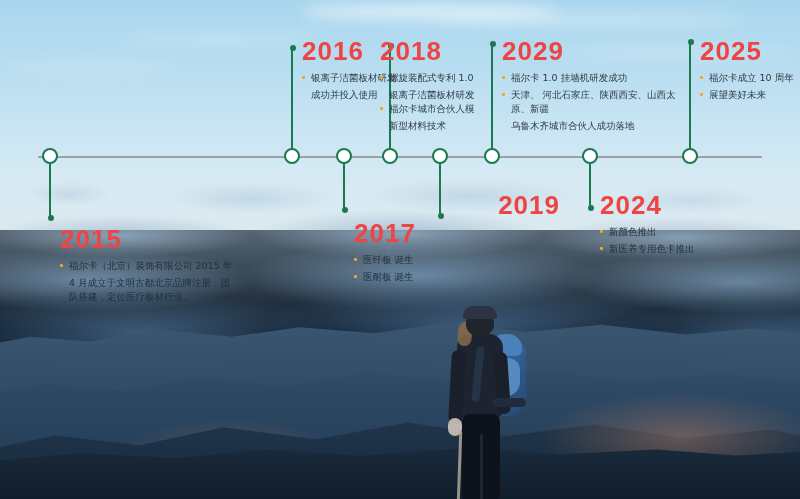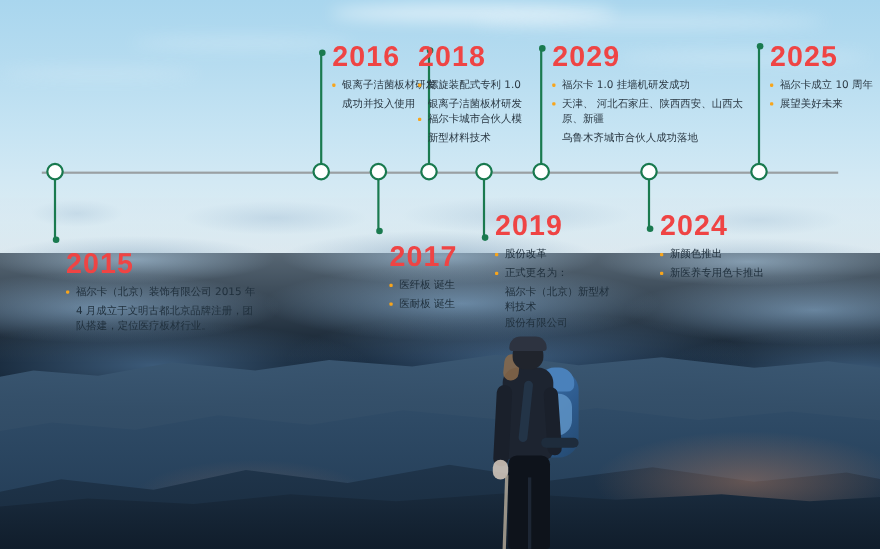--- a/index.html
+++ b/index.html
@@ -232,28 +232,22 @@
       </div>
       <div class="entry above" style="left: 380px; top: 38px; width: 100px;">
         <div class="year">2018</div>
         <ul class="bullets">
           <li>螺旋装配式专利 1.0</li>
           <li class="cont" style="margin-bottom: 0px; padding-left: 9px;">银离子洁菌板材研发</li>
           <li>福尔卡城市合伙人模</li>
           <li class="cont" style="margin-bottom: 0px; padding-left: 9px;">新型材料技术</li>
         </ul>
       </div>
-      <div class="entry below" style="left: 450px; top: 192px; width: 110px;">
+      <div class="entry below" style="left: 450px; top: 192px; width: 110px; text-align: right;">
         <div class="year">2019</div>
-        <ul class="bullets">
-          <li>股份改革</li>
-          <li>正式更名为：</li>
-          <li class="cont" style="margin-bottom: 0px; padding-left: 9px;">福尔卡（北京）新型材料技术</li>
-          <li class="cont" style="margin-bottom: 0px; padding-left: 9px;">股份有限公司</li>
-        </ul>
       </div>
       <div class="entry above" style="left: 502px; top: 38px; width: 190px;">
         <div class="year">2029</div>
         <ul class="bullets">
           <li>福尔卡 1.0 挂墙机研发成功</li>
           <li>天津、 河北石家庄、陕西西安、山西太原、新疆</li>
           <li class="cont" style="margin-bottom: 16px; padding-left: 9px;">乌鲁木齐城市合伙人成功落地</li>
         </ul>
       </div>
       <div class="entry below" style="left: 600px; top: 192px; width: 120px;">

